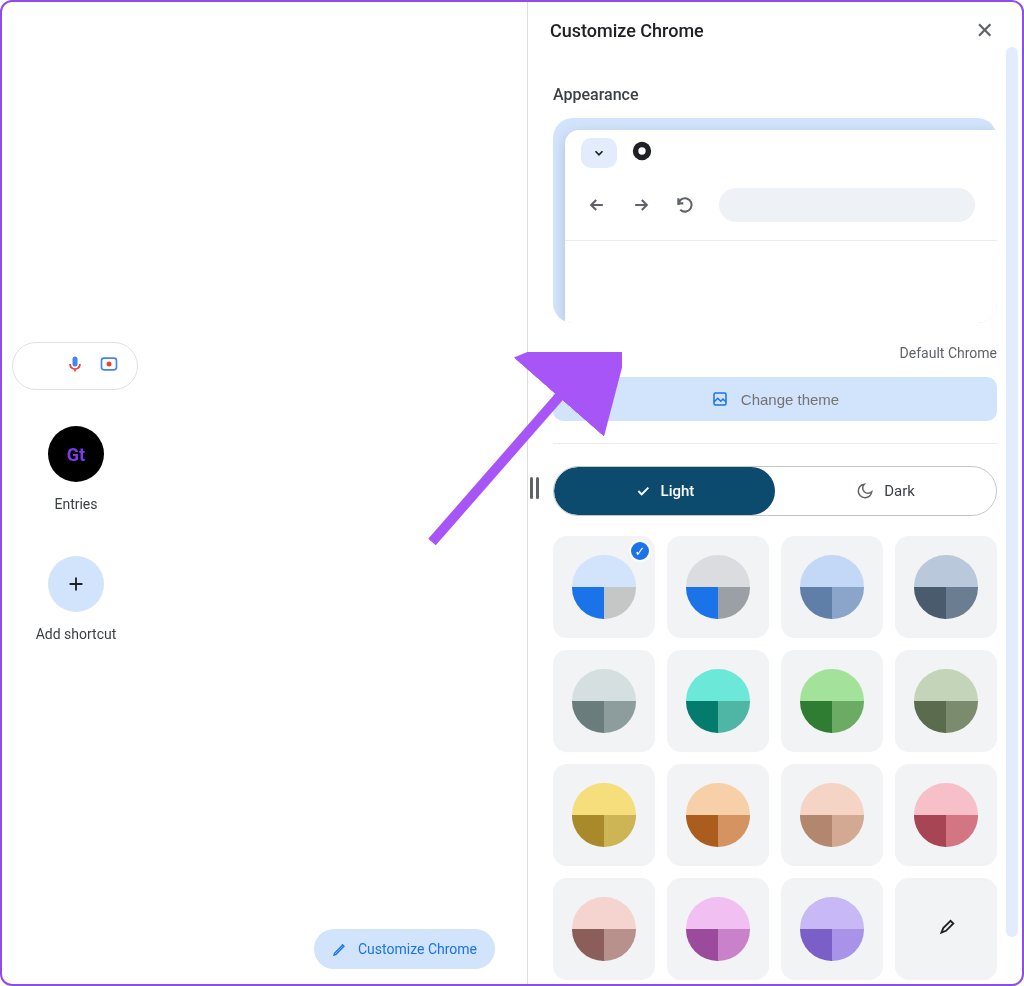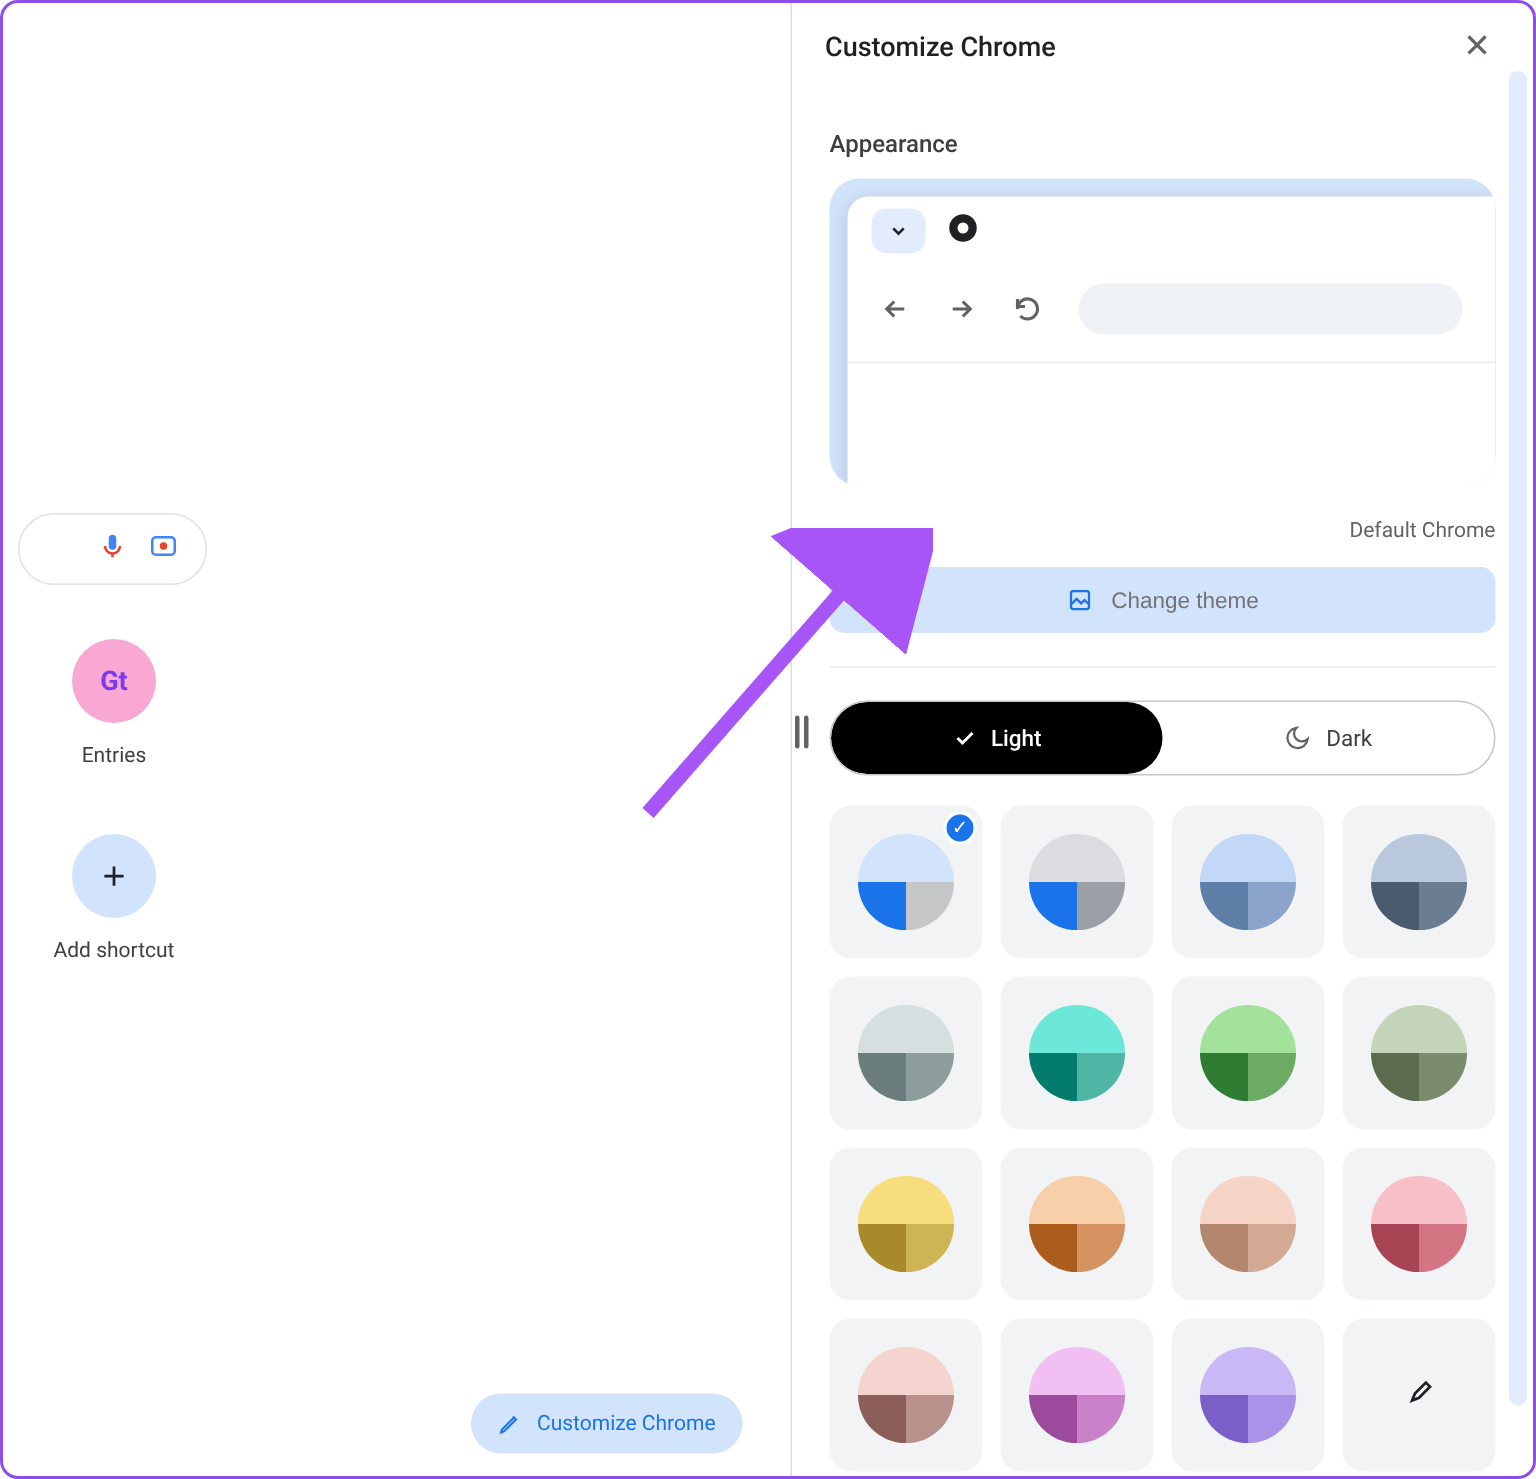--- a/index.html
+++ b/index.html
@@ -71,21 +71,21 @@
   }
   .shortcut {
     display: flex;
     flex-direction: column;
     align-items: center;
     width: 112px;
   }
   .shortcut-circle {
     width: 56px; height: 56px;
     border-radius: 50%;
-    background: #f9a8d4;
+    background: #000000;
     display: flex;
     align-items: center;
     justify-content: center;
     margin-bottom: 14px;
   }
   .add-circle {
     background: #d2e3fc;
   }
   .shortcut-label { font-size: 14px; color: #3c4043; }
   .gt-logo { color: #7c3aed; font-weight: 700; font-size: 18px; }
@@ -210,21 +210,21 @@
     flex: 1;
     display: flex;
     align-items: center;
     justify-content: center;
     gap: 10px;
     font-size: 15px;
     color: #3c4043;
     cursor: pointer;
   }
   .mode-pill.active {
-    background: #000000;
+    background: #0c4a6e;
     color: #fff;
     border-radius: 26px;
     font-weight: 500;
   }
   .swatch-grid {
     display: grid;
     grid-template-columns: repeat(4, 1fr);
     gap: 12px;
     margin-top: 20px;
   }

